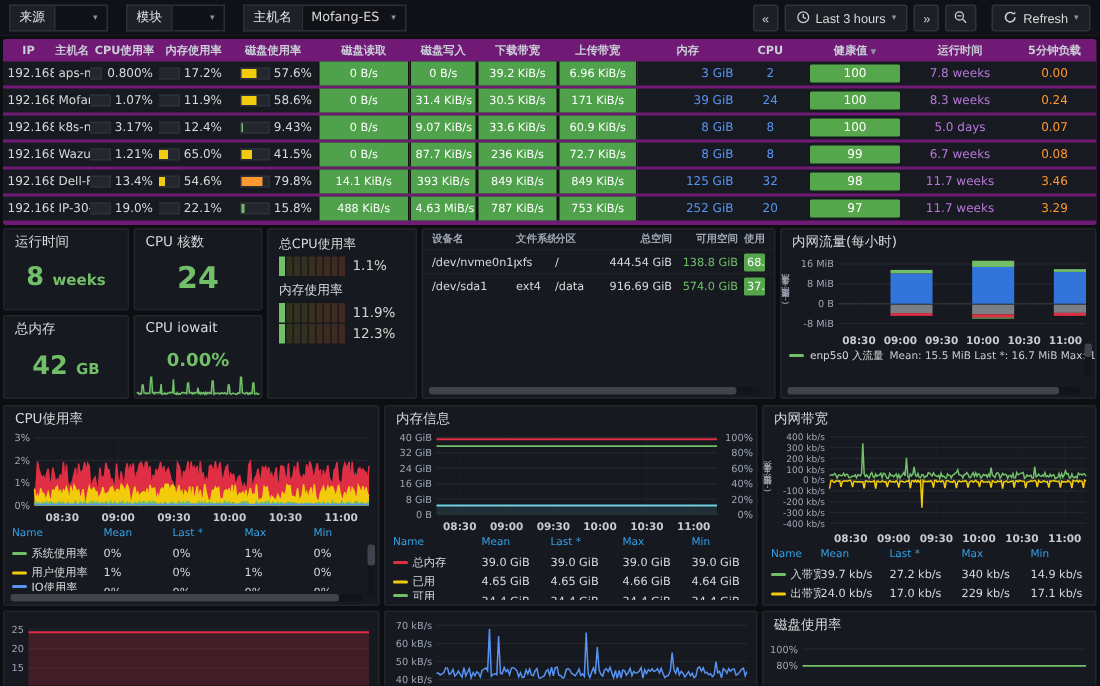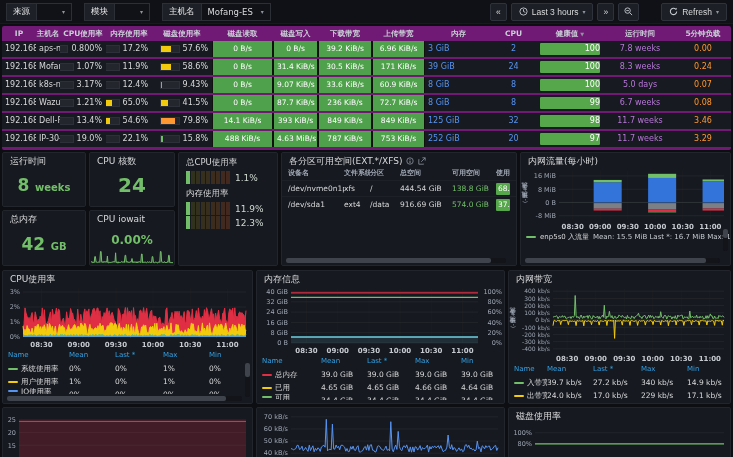--- a/index.html
+++ b/index.html
@@ -18,43 +18,43 @@
 .tctrl{display:flex;gap:4px;align-items:center}
 .tbtn{background:#1c2026;border:1px solid #2e323a;border-radius:2px;height:18px;display:flex;align-items:center;gap:4px;padding:0 7px;font-size:8.5px;color:#d8d9da;cursor:pointer}
 .tbtn.sq{padding:0 5px}
 
 #ov{left:2px;top:26px;width:729px;height:124px;background:#701a75;border:none}
 .thead,.trow{display:grid}
 .thead{height:15px}
 .th{font-size:7.5px;font-weight:bold;color:#c9ced6;text-align:center;line-height:15px;white-space:nowrap;overflow:hidden;cursor:pointer}
 .trow{height:16px;margin-bottom:2px;background:#171a20}
 .td{font-size:8px;line-height:16px;white-space:nowrap;overflow:hidden;padding:0 3px}
-.td.l{text-align:left}.td.r{text-align:left}.td.c{text-align:center}
+.td.l{text-align:left}.td.r{text-align:right}.td.c{text-align:center}
 .td.gcell{background:#4fa14b;color:#fff;text-align:center;font-size:7.5px;border-left:1px solid #10120f;border-right:1px solid #10120f}
 .td.blue{color:#5794F2}.td.purple{color:#B877D9}.td.orange{color:#FF9830}
 .pctcell{display:flex;align-items:center;gap:3px;justify-content:flex-end;padding:0 4px}
 .slot{width:20px;height:8px;background:#23262d;border:1px solid #2d3038;flex:0 0 20px;position:relative}
 .slot i{position:absolute;left:0;top:0;bottom:0;display:block}
-.hblock{width:60px;height:12px;margin:2px auto;background:#56A64B;color:#fff;font-size:8px;line-height:12px;text-align:right;border-radius:1px}
+.hblock{width:60px;height:12px;margin:2px auto;background:#56A64B;color:#fff;font-size:8px;line-height:12px;text-align:center;border-radius:1px}
 
 .statval{position:absolute;left:0;right:0;text-align:center;color:#73BF69;font-weight:bold}
 .big{font-size:17px}.big2{font-size:20px}.unit{font-size:10px}
 .spark{position:absolute;left:1px;right:1px;bottom:1px;height:18px}
 
 .gtitle{font-size:8.5px;padding:4px 7px 1px;white-space:nowrap;overflow:hidden}
 .grow{display:flex;align-items:center;gap:5px;padding:1px 7px 0}
 .segs{display:flex;gap:1px}
 .seg{width:4px;height:13px}
 .gval{font-size:9px;color:#cfd8cf}
 
 .prow,.phead{display:grid;grid-template-columns:56px 26px 30px 52px 44px 1fr;padding:0 6px}
 .phead{font-size:7px;color:#9fa7b3;height:13px;line-height:13px;font-weight:bold}
 .prow{font-size:7.5px;height:16px;line-height:16px;border-top:1px solid #1d2026}
 .pc{white-space:nowrap;overflow:hidden}
-.pc.r{padding-right:4px}
+.pc.r{text-align:right;padding-right:4px}
 .avail{color:#73BF69}
 .ublock{background:#56A64B;color:#fff;height:12px;line-height:12px;margin-top:2px;text-align:right;padding:0 2px;border-radius:1px}
 
 .chartwrap{position:relative;width:100%}
 .chartbox{position:absolute;left:0;top:0;right:0;bottom:0}
 .ylab{position:absolute;left:0;top:0;bottom:10px;width:8px;display:flex;align-items:center;justify-content:center;font-size:6px;color:#9fa7b3;writing-mode:vertical-rl;transform:rotate(180deg);white-space:nowrap}
 .lg-row{display:grid;grid-template-columns:1fr 46px 48px 46px 38px;font-size:7.5px;height:13px;line-height:13px;padding:0 5px}
 .lg-head{color:#33A2E5;font-size:7px;font-weight:normal}
 .lg-val{text-align:left;white-space:nowrap;overflow:hidden}
 .lg-name{display:flex;gap:3px;align-items:center;overflow:hidden;white-space:nowrap}
@@ -105,21 +105,21 @@
       <span>Last 3 hours</span>
       <span class="caret">▾</span>
     </button>
     <button class="tbtn sq">»</button>
     <button class="tbtn sq">
       <svg width="9" height="9" viewBox="0 0 10 10">
           <circle cx="4" cy="4" r="3" fill="none" stroke="#c7cbd1" stroke-width="1"></circle>
           <path d="M2.5 4h3M6.3 6.3L9 9" stroke="#c7cbd1" stroke-width="1"></path>
         </svg>
     </button>
-    <button class="tbtn" style="margin-left:18px">
+    <button class="tbtn" style="margin-left:6px">
       <svg width="9" height="9" viewBox="0 0 10 10">
           <path d="M8.5 5a3.5 3.5 0 1 1-1-2.5" fill="none" stroke="#c7cbd1" stroke-width="1.2"></path>
           <path d="M8.7 0.8v2h-2z" fill="#c7cbd1"></path>
         </svg>
       <span>Refresh</span>
       <span class="caret">▾</span>
     </button>
   </div>
 </div>
 
@@ -394,30 +394,20 @@
           <span class="seg" style="background: rgb(61, 43, 30);"></span>
           <span class="seg" style="background: rgb(64, 41, 30);"></span>
           <span class="seg" style="background: rgb(66, 40, 30);"></span>
         </div>
         <span class="gval">12.3%</span>
       </div>
     </div>
 </div>
 
 <div class="panel" style="left:281px;top:152px;width:236px;height:114px">
-  <div class="ptitle">
-    <span>各分区可用空间(EXT.*/XFS)</span>
-    <svg width="8" height="8" viewBox="0 0 10 10">
-        <circle cx="5" cy="5" r="4" fill="none" stroke="#8e949e" stroke-width="1"></circle>
-        <path d="M5 4.5v3M5 2.6v1" stroke="#8e949e" stroke-width="1.2"></path>
-      </svg>
-    <svg width="8" height="8" viewBox="0 0 10 10">
-        <path d="M1.5 3h-0.5v6h6v-0.5M4 6L9 1M5.5 1H9v3.5" fill="none" stroke="#8e949e" stroke-width="1"></path>
-      </svg>
-  </div>
   <div class="phead">
       <span class="pc">设备名</span>
       <span class="pc">文件系统</span>
       <span class="pc">分区</span>
       <span class="pc r">总空间</span>
       <span class="pc r">可用空间</span>
       <span class="pc r">使用</span>
     </div>
   <div>
       <div class="prow">

